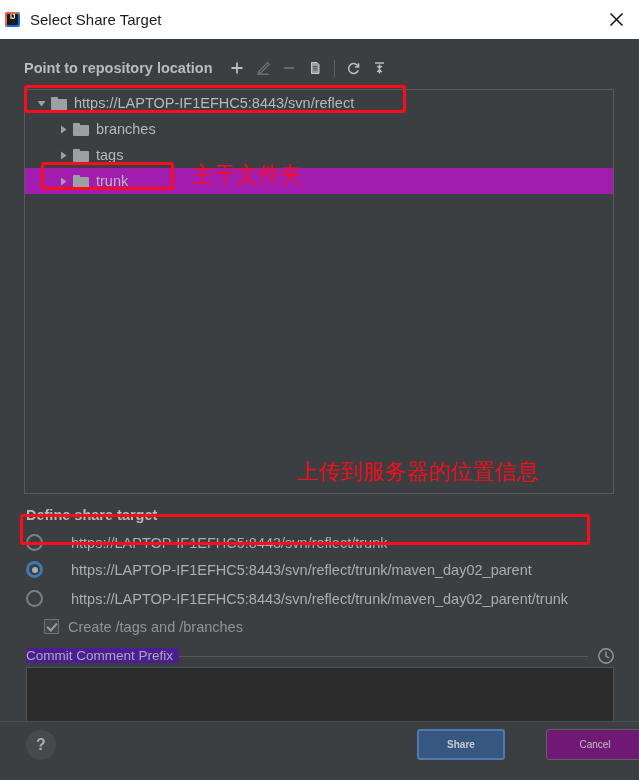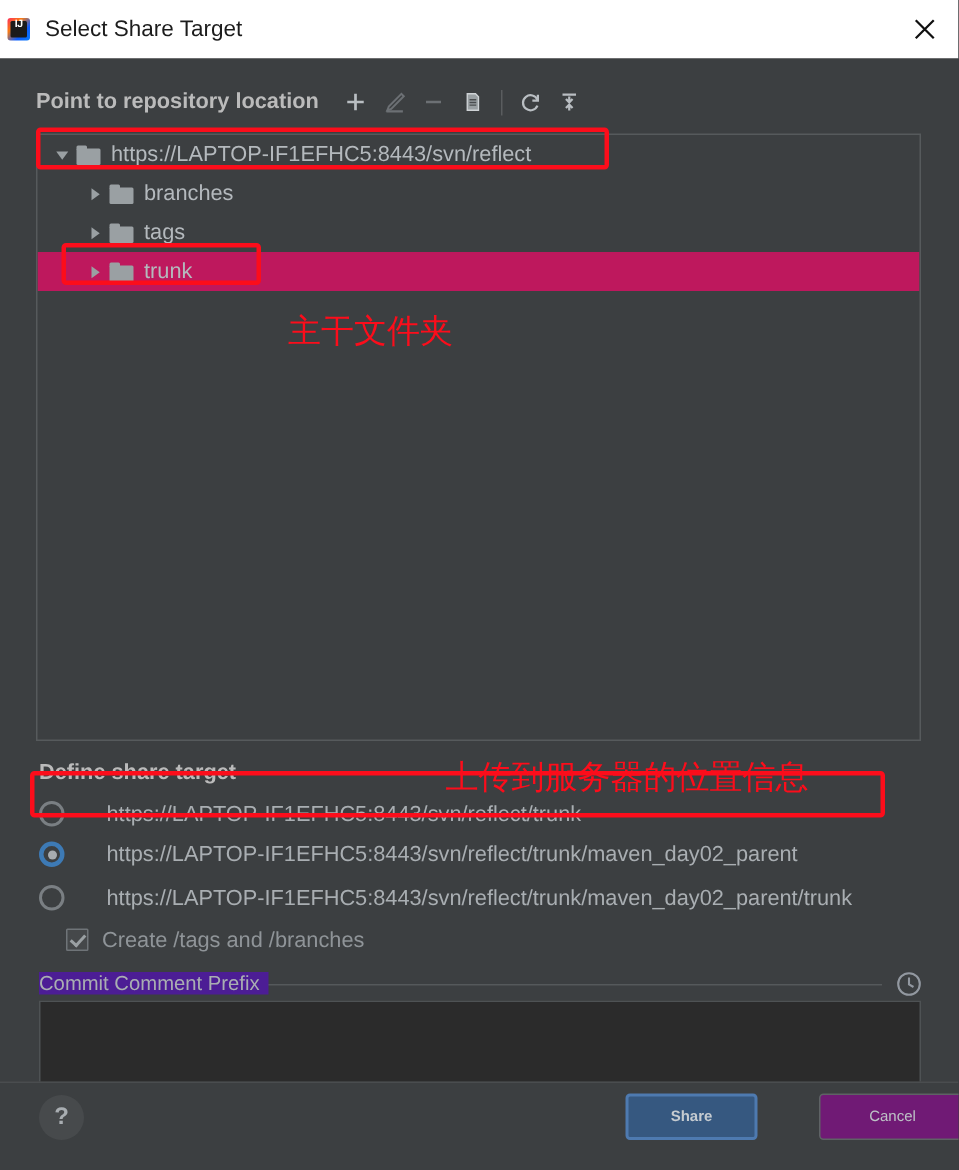--- a/index.html
+++ b/index.html
@@ -123,21 +123,21 @@
     box-sizing: border-box;
     overflow: hidden;
   }
   .tree-row {
     height: 26px;
     display: flex;
     align-items: center;
     box-sizing: border-box;
     cursor: pointer;
   }
-  .tree-row.selected { background: #be185d; }
+  .tree-row.selected { background: #a21caf; }
   .tree-arrow {
     width: 20px;
     display: flex;
     align-items: center;
     justify-content: center;
     flex: 0 0 auto;
   }
   .folder-ico {
     width: 16px; height: 13px;
     position: relative;
@@ -344,21 +344,20 @@
   .anno-b { left: 41px;  top: 162px; width: 133px; height: 28px; }
   .anno-c { left: 20px;  top: 514px; width: 570px; height: 31px; }
   .anno-text {
     position: absolute;
     color: #fc0d1b;
     font-size: 22px;
     font-family: "Liberation Sans", sans-serif;
     white-space: nowrap;
     pointer-events: none;
     z-index: 5;
-    margin-top: 46px;
   }
   .anno-t1 { left: 192px; top: 160px; }
   .anno-t2 { left: 297px; top: 457px; }
 </style>
 </head>
 <body>
 
 <div class="titlebar">
   <div class="title-icon">
     <div class="ij-sq"></div>

